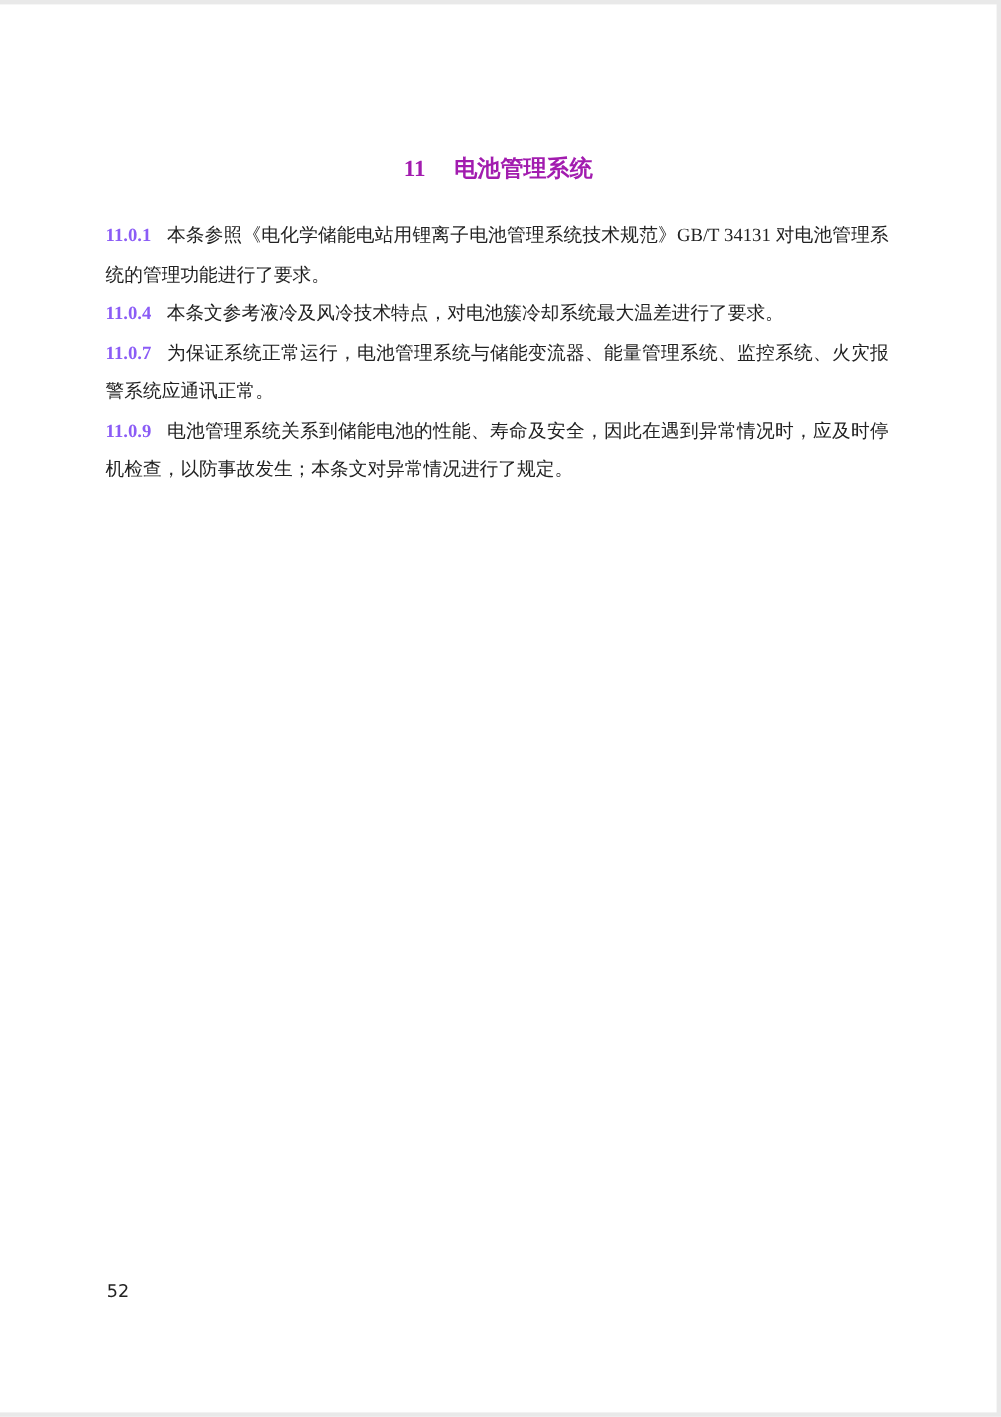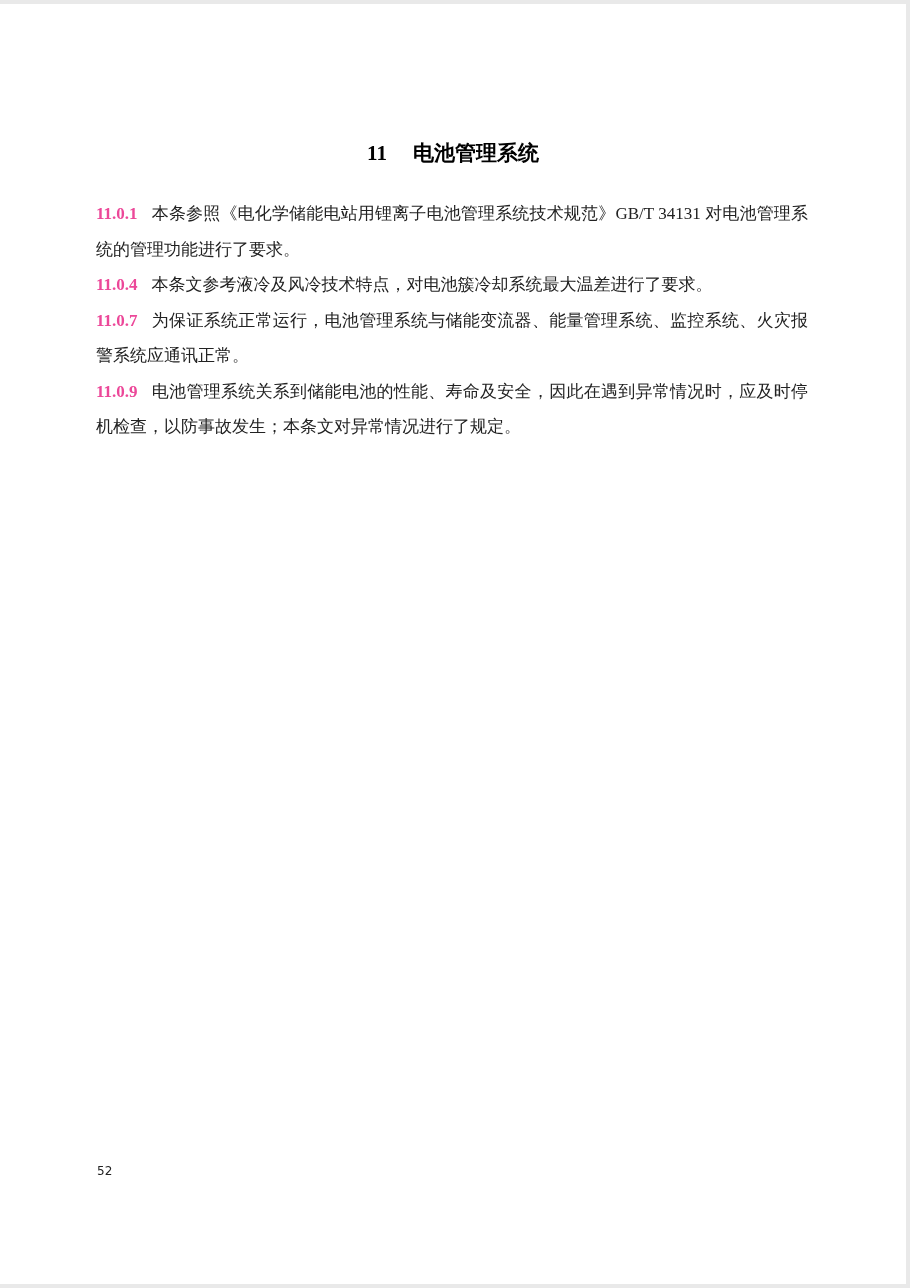--- a/index.html
+++ b/index.html
@@ -16,45 +16,45 @@
     background: #ffffff;
   }
   .title {
     position: absolute;
     left: 0; top: 134px;
     width: 906px;
     text-align: center;
     font-family: "DejaVu Serif", "Liberation Serif", serif;
     font-weight: bold;
     font-size: 21px;
-    color: #000000;
+    color: #a21caf;
     line-height: 30px;
   }
   .title .num { margin-right: 26px; font-family: "Liberation Serif", serif; }
   .body {
     position: absolute;
     left: 96px; top: 192px;
     width: 712px;
     font-family: "Liberation Serif", "DejaVu Serif", serif;
     font-size: 17px;
     line-height: 35.5px;
     color: #222;
     text-align: justify;
   }
   .clause { margin: 0; }
   .clause .cnum {
     font-weight: bold;
     margin-right: 14px;
-    color: #ec4899;
+    color: #8b5cf6;
   }
   .pageno {
     position: absolute;
     left: 97px; top: 1160px;
     font-family: "DejaVu Sans", sans-serif;
-    font-size: 12px;
+    font-size: 16px;
     color: #222;
   }
 </style>
 </head>
 <body>
 
 <div class="page">
   <div class="title">
     <span class="num">11</span><span>电池管理系统</span>
   </div>

